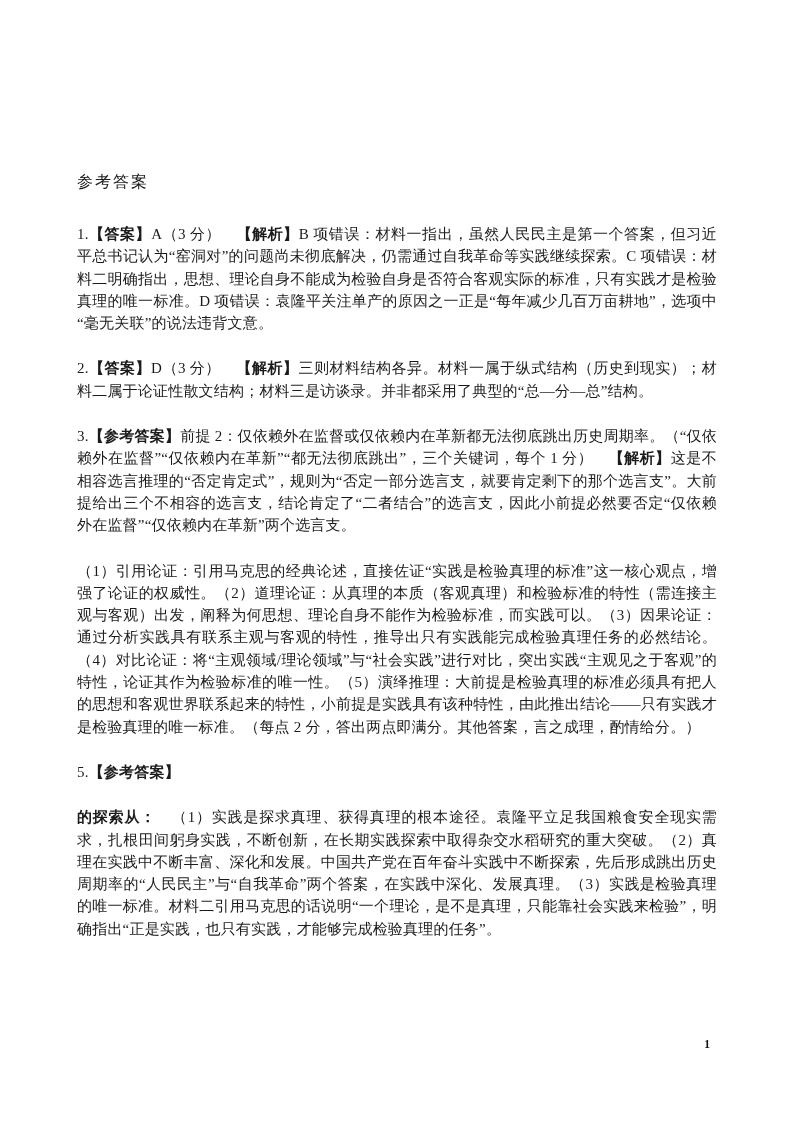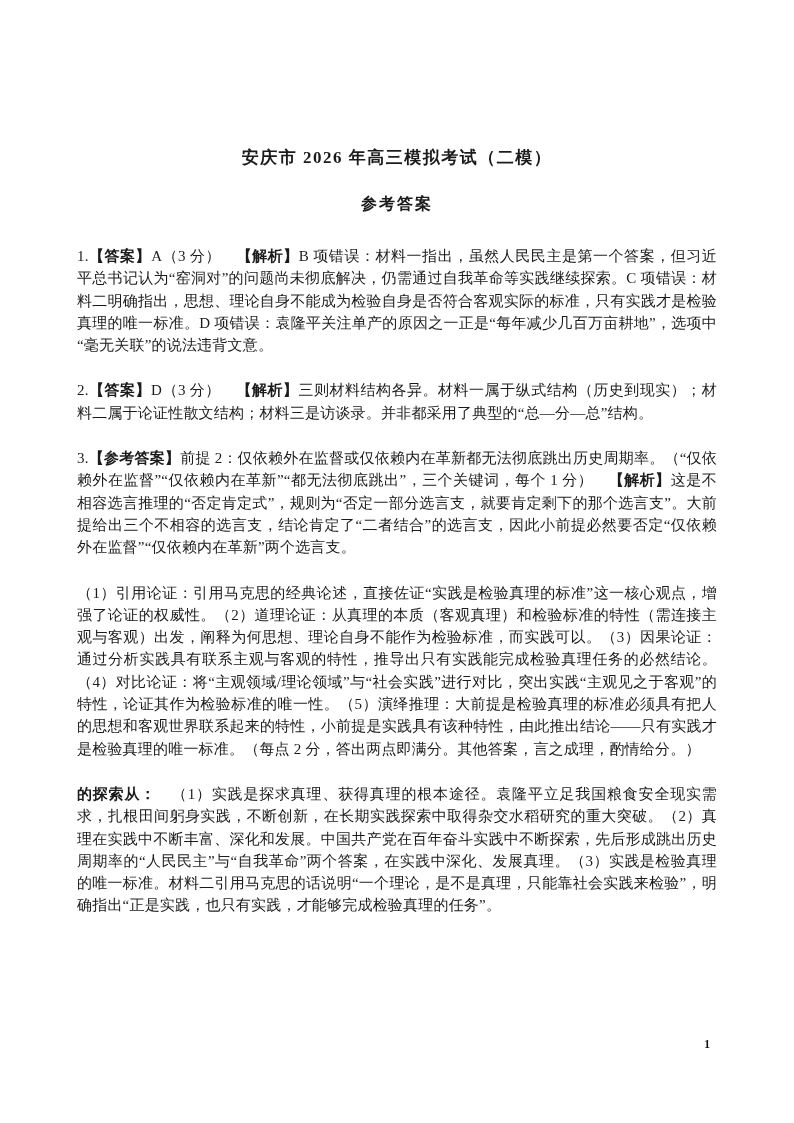--- a/index.html
+++ b/index.html
@@ -19,23 +19,22 @@
     background: #ffffff;
   }
   .doc-title {
     text-align: center;
     font-size: 17px;
     font-weight: 700;
     letter-spacing: 1.5px;
     line-height: 22px;
   }
   .doc-subtitle {
-    text-align: center;
     font-size: 16px;
-    font-weight: 700;
+    font-weight: 400;
     letter-spacing: 2px;
     margin-top: 24px;
     line-height: 22px;
   }
   .content {
     margin-top: 30px;
     font-size: 15px;
     line-height: 22.3px;
     letter-spacing: 0.2px;
   }
@@ -50,21 +49,20 @@
     font-size: 11.5px;
     font-weight: 700;
     color: #111;
   }
 </style>
 </head>
 <body>
 
 <div class="sheet">
 
-  <h1 class="doc-title">安庆市 2026 年高三模拟考试（二模）</h1>
   <h2 class="doc-subtitle">参考答案</h2>
 
   <div class="content">
 
     <section class="qa">
       <p class="para"><span>1.</span><span class="lbl">【答案】</span><span>A（3 分）　</span><span class="lbl">【解析】</span><span>B 项错误：材料一指出，虽然人民民主是第一个答案，但习近平总书记认为“窑洞对”的问题尚未彻底解决，仍需通过自我革命等实践继续探索。C 项错误：材料二明确指出，思想、理论自身不能成为检验自身是否符合客观实际的标准，只有实践才是检验真理的唯一标准。D 项错误：袁隆平关注单产的原因之一正是“每年减少几百万亩耕地”，选项中“毫无关联”的说法违背文意。</span></p>
     </section>
 
     <section class="qa">
       <p class="para"><span>2.</span><span class="lbl">【答案】</span><span>D（3 分）　</span><span class="lbl">【解析】</span><span>三则材料结构各异。材料一属于纵式结构（历史到现实）；材料二属于论证性散文结构；材料三是访谈录。并非都采用了典型的“总—分—总”结构。</span></p>
@@ -72,19 +70,20 @@
 
     <section class="qa">
       <p class="para"><span>3.</span><span class="lbl">【参考答案】</span><span>前提 2：仅依赖外在监督或仅依赖内在革新都无法彻底跳出历史周期率。（“仅依赖外在监督”“仅依赖内在革新”“都无法彻底跳出”，三个关键词，每个 1 分）　</span><span class="lbl">【解析】</span><span>这是不相容选言推理的“否定肯定式”，规则为“否定一部分选言支，就要肯定剩下的那个选言支”。大前提给出三个不相容的选言支，结论肯定了“二者结合”的选言支，因此小前提必然要否定“仅依赖外在监督”“仅依赖内在革新”两个选言支。</span></p>
     </section>
 
     <section class="qa">
       <p class="para">（1）引用论证：引用马克思的经典论述，直接佐证“实践是检验真理的标准”这一核心观点，增强了论证的权威性。（2）道理论证：从真理的本质（客观真理）和检验标准的特性（需连接主观与客观）出发，阐释为何思想、理论自身不能作为检验标准，而实践可以。（3）因果论证：通过分析实践具有联系主观与客观的特性，推导出只有实践能完成检验真理任务的必然结论。（4）对比论证：将“主观领域/理论领域”与“社会实践”进行对比，突出实践“主观见之于客观”的特性，论证其作为检验标准的唯一性。（5）演绎推理：大前提是检验真理的标准必须具有把人的思想和客观世界联系起来的特性，小前提是实践具有该种特性，由此推出结论——只有实践才是检验真理的唯一标准。（每点 2 分，答出两点即满分。其他答案，言之成理，酌情给分。）</p>
     </section>
 
     <section class="qa">
+      <p class="para"><span>5.</span><span class="lbl">【参考答案】</span></p>
       <p class="para"><span class="ex-lbl">的探索从：</span><span>　（1）实践是探求真理、获得真理的根本途径。袁隆平立足我国粮食安全现实需求，扎根田间躬身实践，不断创新，在长期实践探索中取得杂交水稻研究的重大突破。（2）真理在实践中不断丰富、深化和发展。中国共产党在百年奋斗实践中不断探索，先后形成跳出历史周期率的“人民民主”与“自我革命”两个答案，在实践中深化、发展真理。（3）实践是检验真理的唯一标准。材料二引用马克思的话说明“一个理论，是不是真理，只能靠社会实践来检验”，明确指出“正是实践，也只有实践，才能够完成检验真理的任务”。</span></p>
     </section>
 
   </div>
 
   <div class="page-num">1</div>
 </div>
 
 </body></html>

